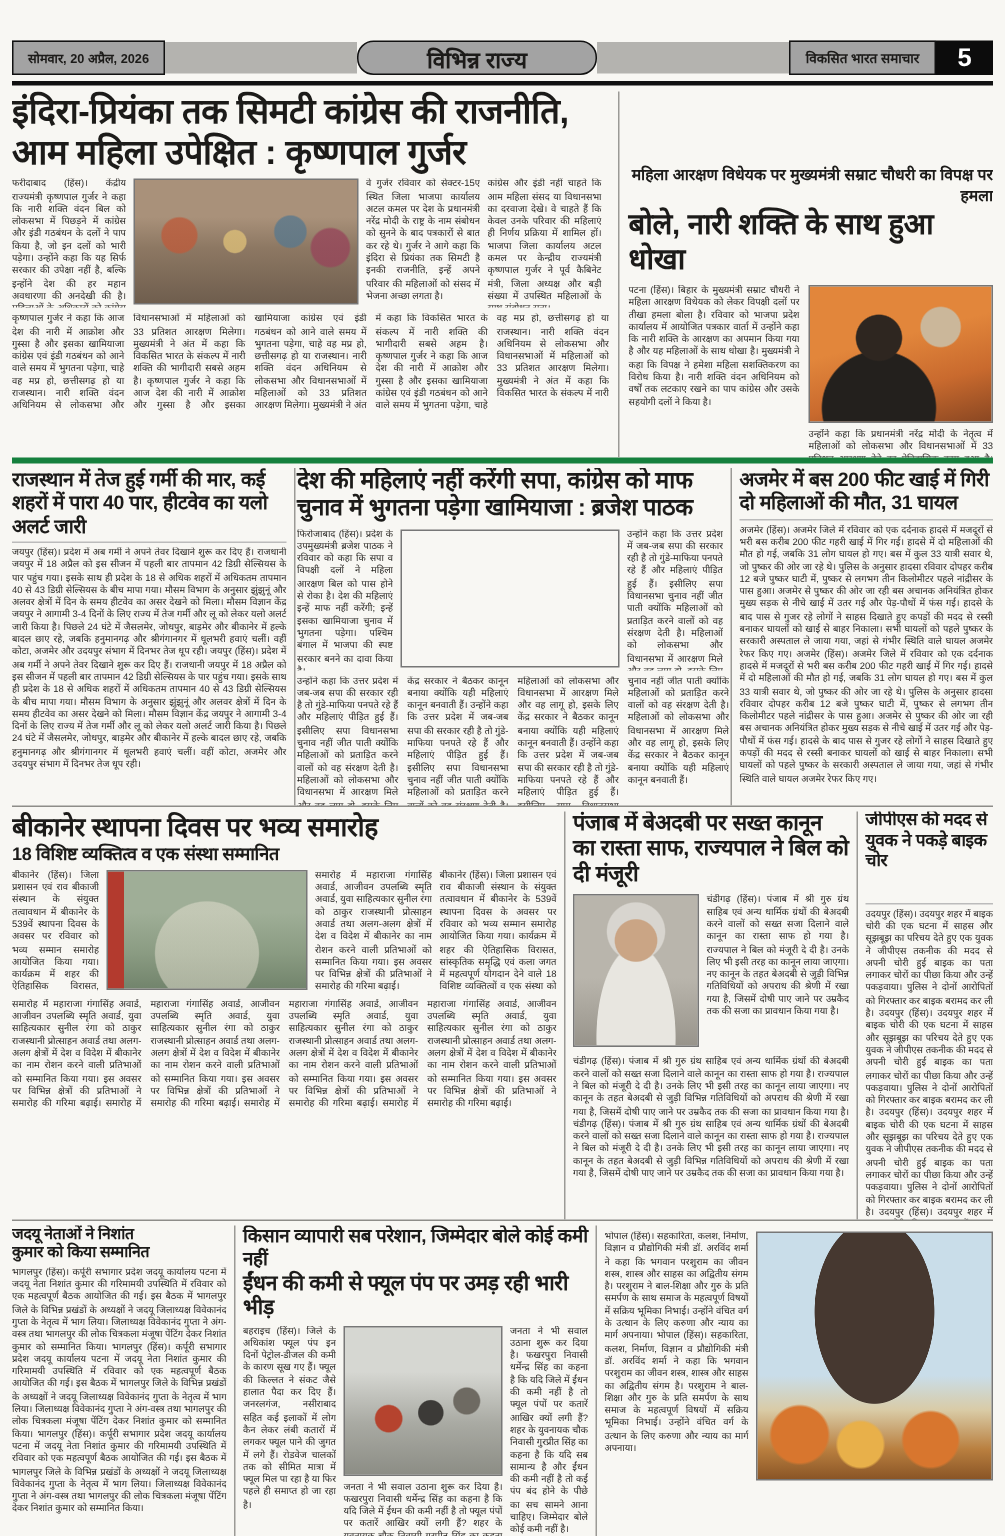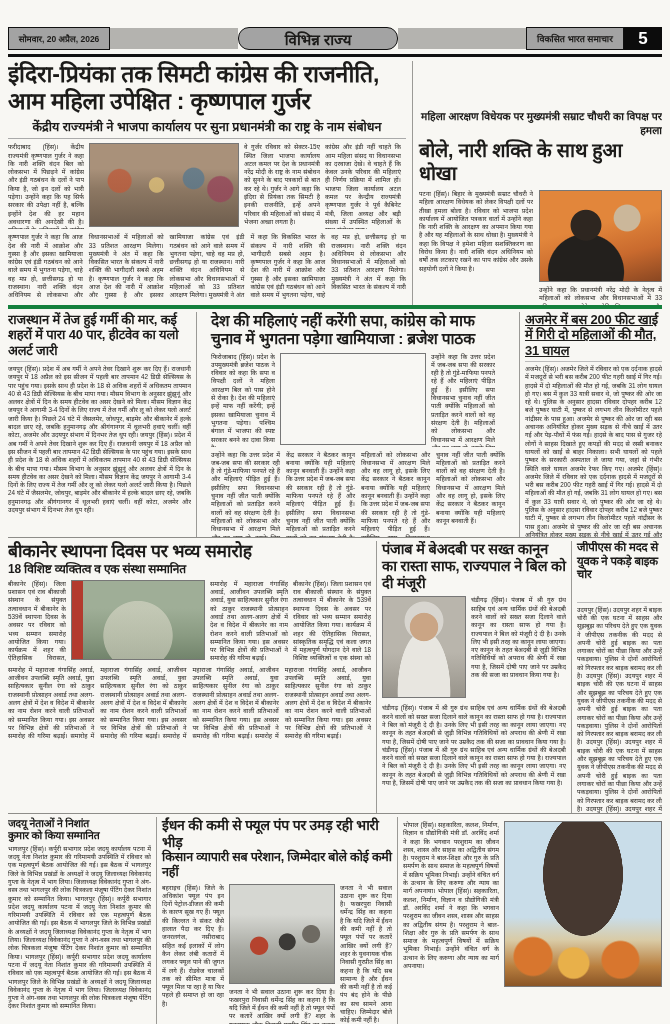--- a/index.html
+++ b/index.html
@@ -54,34 +54,34 @@
       radial-gradient(circle at 38% 38%, #2e2620 0 16%, transparent 17%),
       radial-gradient(circle at 38% 90%, #23201d 0 34%, transparent 35%),
       radial-gradient(circle at 72% 30%, #cbb79a 0 12%, transparent 13%),
       linear-gradient(165deg,#e2863b 0 40%,#c96a2e 70%,#8a4722); }
 
   
   .secB { display:flex; height:232px; border-top:4px solid #15803d; padding-top:3px; }
   .b1 { width:188px; padding-right:5px; }
   .b1 .hl { font-size:13px; border-bottom:1px solid #bbb; padding-bottom:3px; }
   .b1 .body-txt { margin-top:3px; height:178px; }
-  .b2 { width:324px; padding:0 14px; border-left:1px solid #9b9a96; border-right:1px solid #9b9a96; }
+  .b2 { width:292px; padding:0 1px; border-left:1px solid #9b9a96; border-right:1px solid #9b9a96; }
   .b2 .hl { font-size:15.5px; }
   .b2-row1 { display:flex; gap:5px; margin-top:4px; height:94px; }
   .b2-row1 .col { width:64px; }
   .photo-bouquet { width:146px; height:92px;
     background:
       radial-gradient(circle at 52% 62%, #a8293c 0 13%, #7c2030 18%, transparent 19%),
       radial-gradient(circle at 30% 30%, #d9c6a8 0 7%, transparent 8%),
       radial-gradient(circle at 66% 26%, #cdb painted 0, transparent 0),
       radial-gradient(circle at 68% 28%, #d6c3a6 0 7%, transparent 8%),
       linear-gradient(180deg,#6b5c50 0 45%,#4e443c 75%,#35302b); }
   .b2-row2 { margin-top:4px; height:94px; column-count:4; column-gap:6px; }
   .b3 { flex:1; padding-left:5px; }
-  .b3 .hl { font-size:13px; border-bottom:1px solid #bbb; padding-bottom:3px;text-decoration:underline; }
+  .b3 .hl { font-size:13px; border-bottom:1px solid #bbb; padding-bottom:3px; }
   .b3 .body-txt { margin-top:3px; height:178px; }
 
   
   .secC { display:flex; height:276px; border-top:1px solid #8e8d89; padding-top:3px; }
   .c1 { width:368px; padding-right:5px; }
   .c1 .hl-1 { font-size:17.5px; }
   .c1 .hl-2 { font-size:12px; }
   .c1-row1 { display:flex; gap:5px; margin-top:4px; height:82px; }
   .c1-row1 .col-a { width:58px; }
   .c1-row1 .col-b { width:78px; }
@@ -148,21 +148,20 @@
     <div class="mh-box mh-section">विभिन्न राज्य</div>
     <div class="mh-strip"></div>
     <div class="mh-box mh-paper">विकसित भारत समाचार</div>
     <div class="mh-page">5</div>
   </div>
   <div class="rule"></div>
 
   <div class="secA">
     <section class="a1">
       <div class="hl hl-main">इंदिरा-प्रियंका तक सिमटी कांग्रेस की राजनीति, आम महिला उपेक्षित : कृष्णपाल गुर्जर</div>
-      <div class="hl-sub">केंद्रीय राज्यमंत्री ने भाजपा कार्यालय पर सुना प्रधानमंत्री का राष्ट्र के नाम संबोधन</div>
       <div class="a1-row1">
         <div class="col body-txt">फरीदाबाद (हिंस)। केंद्रीय राज्यमंत्री कृष्णपाल गुर्जर ने कहा कि नारी शक्ति वंदन बिल को लोकसभा में पिछड़ने में कांग्रेस और इंडी गठबंधन के दलों ने पाप किया है, जो इन दलों को भारी पड़ेगा। उन्होंने कहा कि यह सिर्फ सरकार की उपेक्षा नहीं है, बल्कि इन्होंने देश की हर महान अवधारणा की अनदेखी की है। महिलाओं के अधिकारों को कांग्रेस और इंडी गठबंधन के दलों ने वर्षों तक लटकाए रखा।</div>
         <div class="photo photo-lead"></div>
         <div class="col body-txt">वे गुर्जर रविवार को सेक्टर-15ए स्थित जिला भाजपा कार्यालय अटल कमल पर देश के प्रधानमंत्री नरेंद्र मोदी के राष्ट्र के नाम संबोधन को सुनने के बाद पत्रकारों से बात कर रहे थे। गुर्जर ने आगे कहा कि इंदिरा से प्रियंका तक सिमटी है इनकी राजनीति, इन्हें अपने परिवार की महिलाओं को संसद में भेजना अच्छा लगता है।</div>
         <div class="col body-txt">कांग्रेस और इंडी नहीं चाहते कि आम महिला संसद या विधानसभा का दरवाजा देखे। वे चाहते हैं कि केवल उनके परिवार की महिलाएं ही निर्णय प्रक्रिया में शामिल हों। भाजपा जिला कार्यालय अटल कमल पर केन्द्रीय राज्यमंत्री कृष्णपाल गुर्जर ने पूर्व कैबिनेट मंत्री, जिला अध्यक्ष और बड़ी संख्या में उपस्थित महिलाओं के साथ संबोधन सुना।</div>
       </div>
       <div class="a1-row2 body-txt">कृष्णपाल गुर्जर ने कहा कि आज देश की नारी में आक्रोश और गुस्सा है और इसका खामियाजा कांग्रेस एवं इंडी गठबंधन को आने वाले समय में भुगतना पड़ेगा, चाहे वह मप्र हो, छत्तीसगढ़ हो या राजस्थान। नारी शक्ति वंदन अधिनियम से लोकसभा और विधानसभाओं में महिलाओं को 33 प्रतिशत आरक्षण मिलेगा। मुख्यमंत्री ने अंत में कहा कि विकसित भारत के संकल्प में नारी शक्ति की भागीदारी सबसे अहम है। कृष्णपाल गुर्जर ने कहा कि आज देश की नारी में आक्रोश और गुस्सा है और इसका खामियाजा कांग्रेस एवं इंडी गठबंधन को आने वाले समय में भुगतना पड़ेगा, चाहे वह मप्र हो, छत्तीसगढ़ हो या राजस्थान। नारी शक्ति वंदन अधिनियम से लोकसभा और विधानसभाओं में महिलाओं को 33 प्रतिशत आरक्षण मिलेगा। मुख्यमंत्री ने अंत में कहा कि विकसित भारत के संकल्प में नारी शक्ति की भागीदारी सबसे अहम है। कृष्णपाल गुर्जर ने कहा कि आज देश की नारी में आक्रोश और गुस्सा है और इसका खामियाजा कांग्रेस एवं इंडी गठबंधन को आने वाले समय में भुगतना पड़ेगा, चाहे वह मप्र हो, छत्तीसगढ़ हो या राजस्थान। नारी शक्ति वंदन अधिनियम से लोकसभा और विधानसभाओं में महिलाओं को 33 प्रतिशत आरक्षण मिलेगा। मुख्यमंत्री ने अंत में कहा कि विकसित भारत के संकल्प में नारी शक्ति की भागीदारी सबसे अहम है।</div>
     </section>
     <section class="a2">
       <div class="kicker">महिला आरक्षण विधेयक पर मुख्यमंत्री सम्राट चौधरी का विपक्ष पर हमला</div>
@@ -223,22 +222,22 @@
     </section>
   </div>
 
   <div class="secD">
     <section class="d1">
       <div class="hl">जदयू नेताओं ने निशांत</div>
       <div class="hl">कुमार को किया सम्मानित</div>
       <div class="body-txt">भागलपुर (हिंस)। कर्पूरी सभागार प्रदेश जदयू कार्यालय पटना में जदयू नेता निशांत कुमार की गरिमामयी उपस्थिति में रविवार को एक महत्वपूर्ण बैठक आयोजित की गई। इस बैठक में भागलपुर जिले के विभिन्न प्रखंडों के अध्यक्षों ने जदयू जिलाध्यक्ष विवेकानंद गुप्ता के नेतृत्व में भाग लिया। जिलाध्यक्ष विवेकानंद गुप्ता ने अंग-वस्त्र तथा भागलपुर की लोक चित्रकला मंजूषा पेंटिंग देकर निशांत कुमार को सम्मानित किया। भागलपुर (हिंस)। कर्पूरी सभागार प्रदेश जदयू कार्यालय पटना में जदयू नेता निशांत कुमार की गरिमामयी उपस्थिति में रविवार को एक महत्वपूर्ण बैठक आयोजित की गई। इस बैठक में भागलपुर जिले के विभिन्न प्रखंडों के अध्यक्षों ने जदयू जिलाध्यक्ष विवेकानंद गुप्ता के नेतृत्व में भाग लिया। जिलाध्यक्ष विवेकानंद गुप्ता ने अंग-वस्त्र तथा भागलपुर की लोक चित्रकला मंजूषा पेंटिंग देकर निशांत कुमार को सम्मानित किया। भागलपुर (हिंस)। कर्पूरी सभागार प्रदेश जदयू कार्यालय पटना में जदयू नेता निशांत कुमार की गरिमामयी उपस्थिति में रविवार को एक महत्वपूर्ण बैठक आयोजित की गई। इस बैठक में भागलपुर जिले के विभिन्न प्रखंडों के अध्यक्षों ने जदयू जिलाध्यक्ष विवेकानंद गुप्ता के नेतृत्व में भाग लिया। जिलाध्यक्ष विवेकानंद गुप्ता ने अंग-वस्त्र तथा भागलपुर की लोक चित्रकला मंजूषा पेंटिंग देकर निशांत कुमार को सम्मानित किया।</div>
     </section>
     <section class="d2">
+      <div class="hl hl-2">किसान व्यापारी सब परेशान, जिम्मेदार बोले कोई कमी नहीं</div>
       <div class="hl hl-1">ईंधन की कमी से फ्यूल पंप पर उमड़ रही भारी भीड़</div>
-      <div class="hl hl-2">किसान व्यापारी सब परेशान, जिम्मेदार बोले कोई कमी नहीं</div>
       <div class="d2-row">
         <div class="col col-l body-txt">बहराइच (हिंस)। जिले के अधिकांश फ्यूल पंप इन दिनों पेट्रोल-डीजल की कमी के कारण सूख गए हैं। फ्यूल की किल्लत ने संकट जैसे हालात पैदा कर दिए हैं। जनरलगंज, नसीराबाद सहित कई इलाकों में लोग कैन लेकर लंबी कतारों में लगकर फ्यूल पाने की जुगत में लगे हैं। रोडवेज चालकों तक को सीमित मात्रा में फ्यूल मिल पा रहा है या फिर पहले ही समाप्त हो जा रहा है।</div>
         <div class="d2-mid">
           <div class="photo photo-fuel"></div>
           <div class="col body-txt" style="flex:1">जनता ने भी सवाल उठाना शुरू कर दिया है। फखरपुरा निवासी धर्मेन्द्र सिंह का कहना है कि यदि जिले में ईंधन की कमी नहीं है तो फ्यूल पंपों पर कतारें आखिर क्यों लगी हैं? शहर के युवनायक चौक निवासी गुरप्रीत सिंह का कहना है कि यदि सब सामान्य है और ईंधन की कमी नहीं है तो कई पंप बंद होने के पीछे का सच सामने आना चाहिए। जिम्मेदार बोले कोई कमी नहीं है।</div>
         </div>
         <div class="col col-r body-txt">जनता ने भी सवाल उठाना शुरू कर दिया है। फखरपुरा निवासी धर्मेन्द्र सिंह का कहना है कि यदि जिले में ईंधन की कमी नहीं है तो फ्यूल पंपों पर कतारें आखिर क्यों लगी हैं? शहर के युवनायक चौक निवासी गुरप्रीत सिंह का कहना है कि यदि सब सामान्य है और ईंधन की कमी नहीं है तो कई पंप बंद होने के पीछे का सच सामने आना चाहिए। जिम्मेदार बोले कोई कमी नहीं है।</div>
       </div>
     </section>
     <section class="d3">

